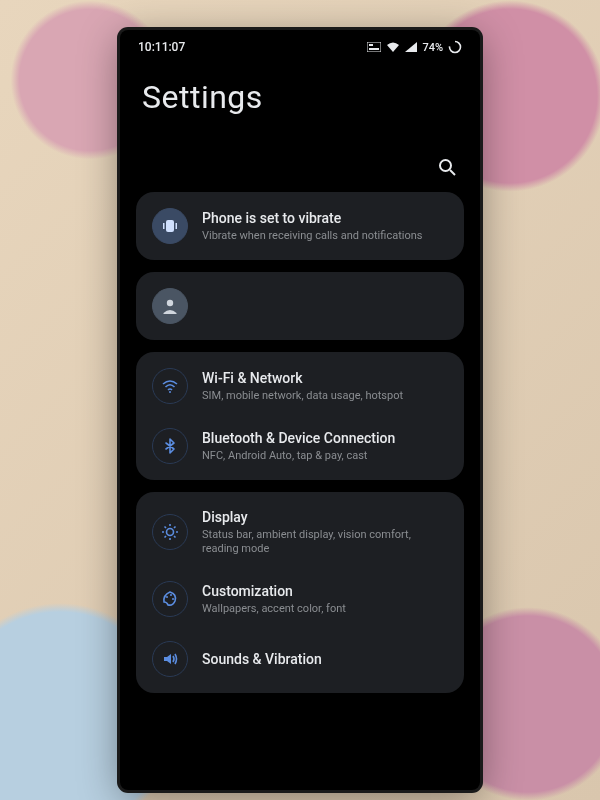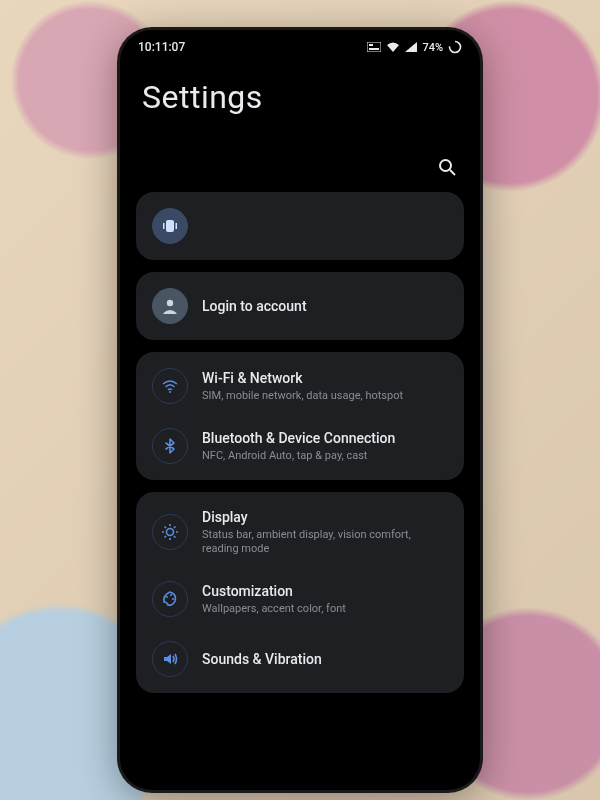--- a/index.html
+++ b/index.html
@@ -22,21 +22,21 @@
       radial-gradient(circle at 88% 88%, #c98fa6 0 10%, transparent 11%),
       linear-gradient(135deg,#e8d6bd 0%, #d9c6ad 100%);
   }
   .phone{
     position:absolute;
     top:30px;
     left:120px;
     width:360px;
     height:760px;
     background:var(--bg);
-    border-radius:32px;
+    border-radius:8px;
     box-shadow:0 0 0 3px #1a1a1a, 0 8px 40px rgba(0,0,0,.4);
     overflow:hidden;
     color:var(--text);
   }
   
   .statusbar{
     display:flex;justify-content:space-between;align-items:center;
     padding:10px 18px 0;font-size:12px;font-weight:500;
   }
   .statusbar .right{display:flex;align-items:center;gap:5px;}
@@ -117,33 +117,36 @@
 
     <div class="card">
       <div class="row">
         <div class="icon solid">
           <svg width="18" height="18" viewBox="0 0 18 18" fill="currentColor">
               <rect x="5" y="3" width="8" height="12" rx="2"></rect>
               <rect x="2" y="6" width="1.5" height="6"></rect>
               <rect x="14.5" y="6" width="1.5" height="6"></rect>
             </svg>
         </div>
+        <div class="labels">
+          <span class="lbl">Phone is set to vibrate</span>
+          <span class="sub">Vibrate when receiving calls and notifications</span>
+        </div>
       </div>
     </div>
 
     <div class="card">
       <div class="row">
         <div class="icon solid" style="background:#4a5563;border-color:#4a5563;color:#d0d6de;">
           <svg width="20" height="20" viewBox="0 0 20 20" fill="currentColor">
               <circle cx="10" cy="7" r="3.2"></circle>
               <path d="M3.5 17 Q10 11 16.5 17 L16.5 18 L3.5 18 Z"></path>
             </svg>
         </div>
         <div class="labels">
-          <span class="lbl">Login to account</span>
         </div>
       </div>
     </div>
 
     <div class="card">
       <div class="row">
         <div class="icon">
           <svg width="18" height="18" viewBox="0 0 18 18" fill="none" stroke="currentColor" stroke-width="1.6">
               <path d="M2 7 Q9 1 16 7"></path>
               <path d="M4.5 10 Q9 5.5 13.5 10"></path>

